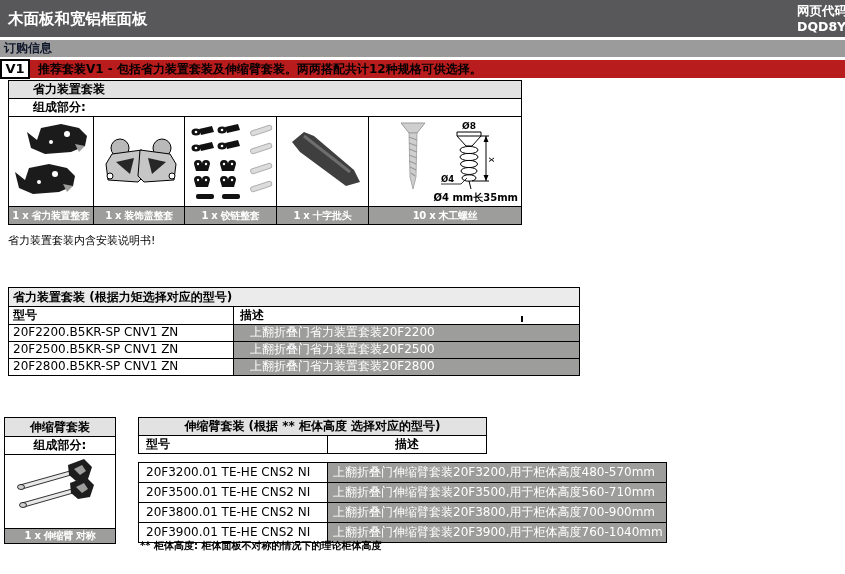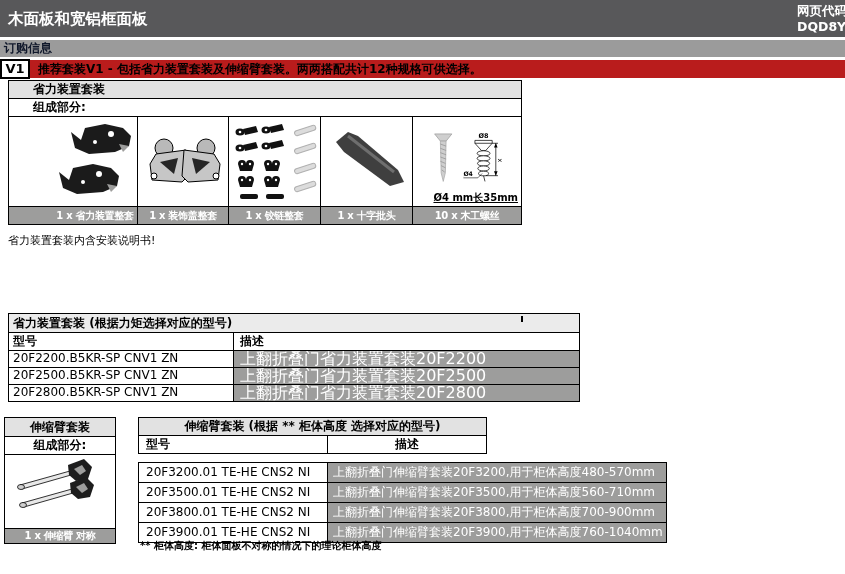--- a/index.html
+++ b/index.html
@@ -16,36 +16,36 @@
   .v1strip{left:0;top:60px;width:845px;height:18px;background:#b91c1c;font-size:12px;font-weight:bold;line-height:18px;padding-left:38px;box-sizing:border-box;white-space:nowrap;}
   .v1box{left:0;top:59px;width:30px;height:20px;background:#fff;border:2px solid #000;box-sizing:border-box;font-size:13px;font-weight:bold;text-align:center;line-height:15px;}
 
   
   .t1{left:8px;top:80px;width:514px;}
   .t1-title{height:19px;background:#e2e2e2;border:1px solid #000;box-sizing:border-box;font-size:12px;font-weight:bold;line-height:17px;padding-left:24px;}
   .t1-sub{height:18px;background:#fff;border:1px solid #000;border-top:0;box-sizing:border-box;font-size:12px;font-weight:bold;line-height:16px;padding-left:24px;}
   .t1-grid{display:flex;border:1px solid #000;border-top:0;box-sizing:border-box;height:90px;background:#fff;}
   .t1-grid .cell{position:relative;display:flex;align-items:center;justify-content:flex-end;border-right:1px solid #000;box-sizing:content-box;overflow:hidden;}
   .t1-grid .cell:last-child{border-right:0;}
-  .c1{width:84px;padding-left:44px;}.c2{width:90px;}.c3{width:91px;}.c4{width:91px;}.c5{flex:1;}
+  .c1{width:84px;}.c2{width:90px;}.c3{width:91px;}.c4{width:91px;}.c5{flex:1;}
   .t1-caps{display:flex;border:1px solid #000;border-top:0;box-sizing:border-box;height:18px;}
   .t1-caps .cap{background:#9d9d9c;color:#fff;font-size:10px;font-weight:bold;text-align:center;line-height:18px;border-right:1px solid #000;white-space:nowrap;overflow:hidden;letter-spacing:-0.3px;}
   .t1-caps .cap:last-child{border-right:0;}
   .note1{left:8px;top:233px;font-size:11px;white-space:nowrap;}
-  .sizenote{position:absolute;right:3px;bottom:1px;font-size:10px;font-weight:bold;white-space:nowrap;text-decoration:underline;}
-
-  
-  .t2{left:8px;top:287px;width:572px;margin-top:26px;}
+  .sizenote{position:absolute;right:3px;bottom:1px;font-size:10px;font-weight:bold;white-space:nowrap;}
+
+  
+  .t2{left:8px;top:287px;width:572px;}
   .t2-title{height:20px;background:#ebebeb;border:1px solid #000;box-sizing:border-box;font-size:12px;font-weight:bold;line-height:18px;padding-left:4px;}
   .t2-head{display:flex;height:18px;border:1px solid #000;border-top:0;box-sizing:border-box;font-size:12px;font-weight:bold;background:#fff;}
   .t2-model-h{width:220px;border-right:1px solid #000;padding-left:4px;line-height:16px;}
   .t2-desc-h{flex:1;padding-left:6px;line-height:16px;}
   .t2-row{display:flex;height:17px;border:1px solid #000;border-top:0;box-sizing:border-box;}
   .t2-model{width:220px;border-right:1px solid #000;padding-left:4px;font-size:12px;line-height:15px;background:#fff;white-space:nowrap;}
-  .t2-desc{flex:1;background:#9d9d9c;color:#fff;font-size:16px;padding-left:6px;line-height:15px;white-space:nowrap;overflow:hidden;}
+  .t2-desc{flex:1;background:#9d9d9c;color:#fff;font-size:12px;padding-left:16px;line-height:15px;white-space:nowrap;overflow:hidden;}
   .tick{left:521px;top:316px;width:2px;height:6px;background:#000;}
 
   
   .t3{left:4px;top:417px;width:112px;}
   .t3-title{height:20px;background:#e2e2e2;border:1px solid #000;box-sizing:border-box;font-size:12px;font-weight:bold;text-align:center;line-height:18px;white-space:nowrap;}
   .t3-sub{height:18px;background:#fff;border:1px solid #000;border-top:0;box-sizing:border-box;font-size:12px;font-weight:bold;text-align:center;line-height:16px;}
   .t3-img{height:74px;background:#fff;border:1px solid #000;border-top:0;box-sizing:border-box;display:flex;align-items:center;justify-content:center;}
   .t3-cap{height:15px;border:1px solid #000;border-top:0;box-sizing:border-box;background:#9d9d9c;color:#fff;font-size:10px;font-weight:bold;text-align:center;line-height:13px;white-space:nowrap;letter-spacing:-0.3px;}
 
   

